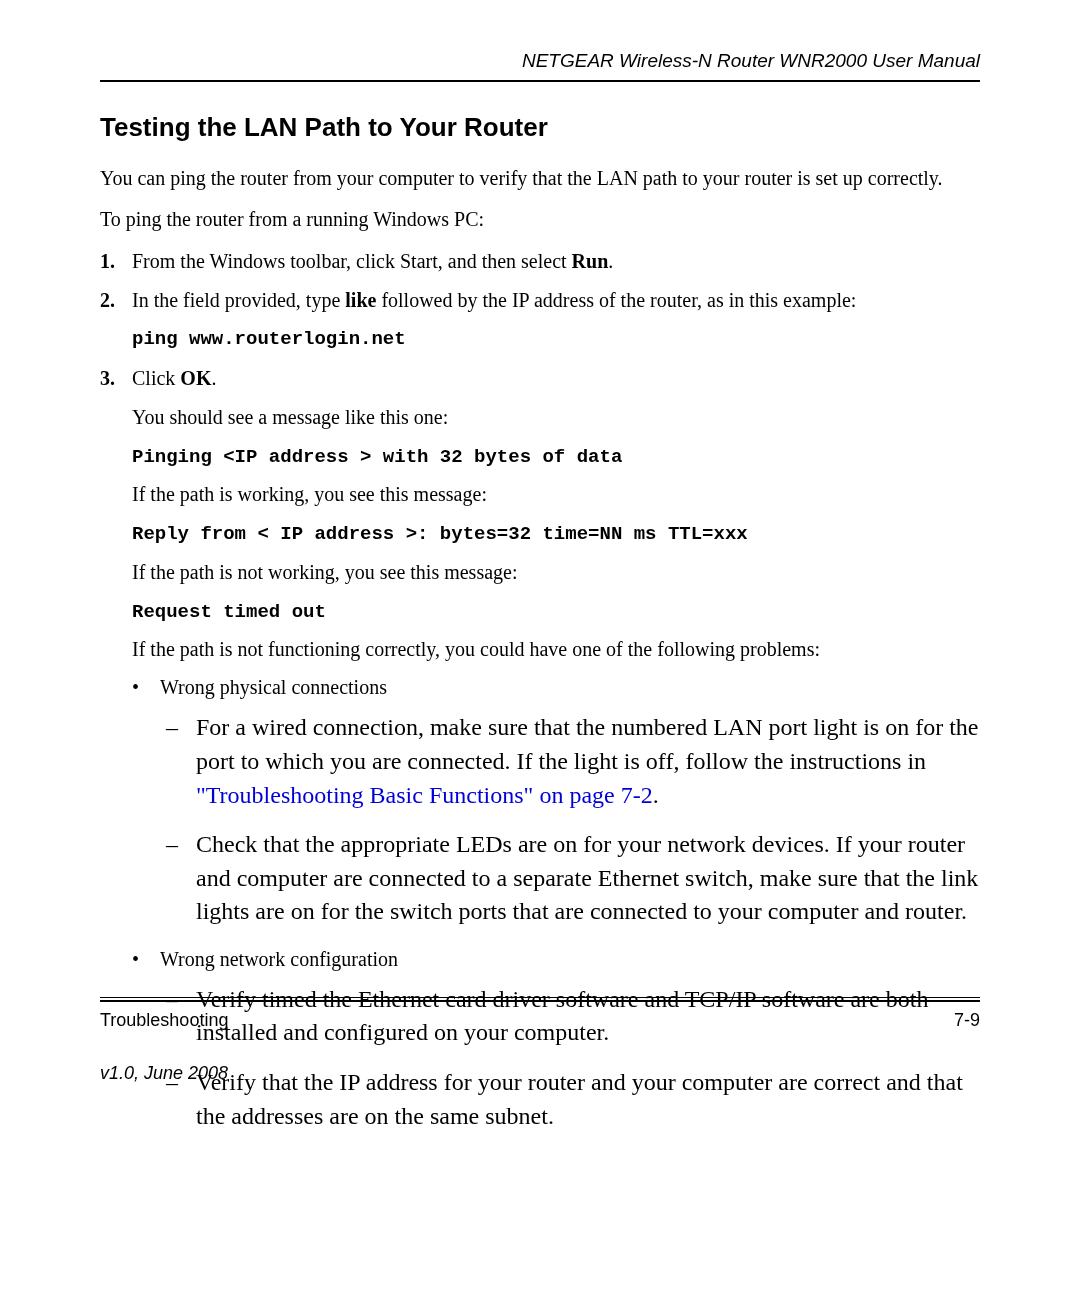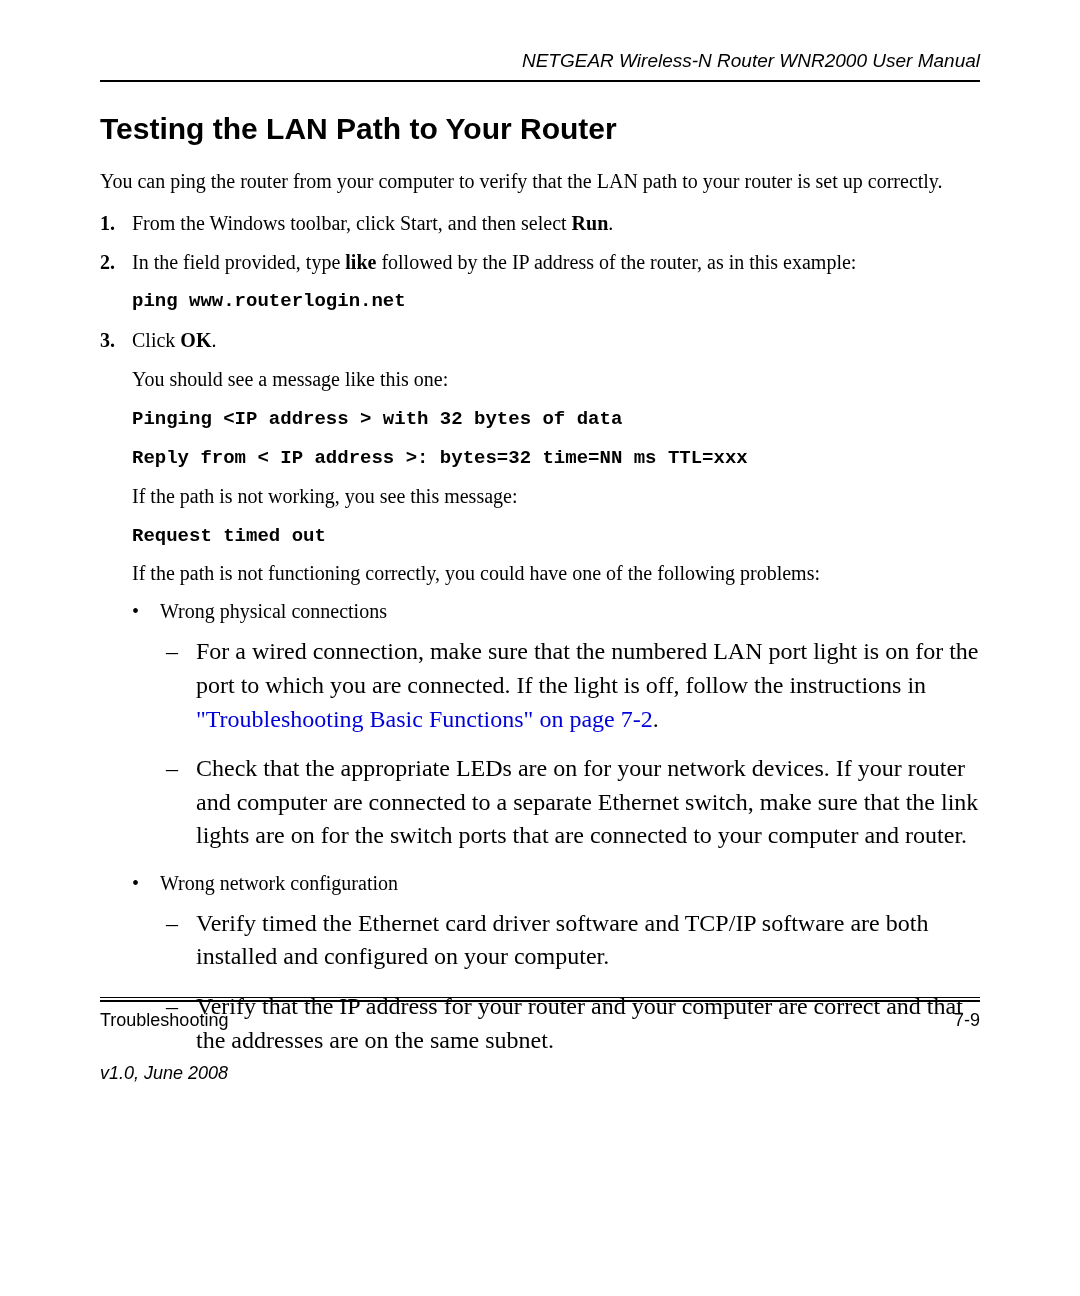--- a/index.html
+++ b/index.html
@@ -26,21 +26,21 @@
     margin-bottom: 8px;
   }
   .hr-thick {
     border: none;
     border-top: 2px solid #000;
     margin: 0 0 30px 0;
   }
   h2.section {
     font-family: Arial, Helvetica, sans-serif;
     font-weight: bold;
-    font-size: 30px;
+    font-size: 26px;
     margin: 0 0 22px 0;
   }
   p.body {
     font-size: 20px;
     line-height: 1.35;
     margin: 0 0 14px 0;
   }
   ol.steps {
     list-style: none;
     padding: 0;
@@ -146,36 +146,38 @@
 <body>
 
 <div class="page">
 
   <div class="header-title">NETGEAR Wireless-N Router WNR2000 User Manual</div>
   <hr class="hr-thick">
 
   <h2 class="section">Testing the LAN Path to Your Router</h2>
 
   <p class="body">You can ping the router from your computer to verify that the LAN path to your router is set up correctly.</p>
+  <p class="body">To ping the router from a running Windows PC:</p>
 
   <ol class="steps">
     <li>
       <span>From the Windows toolbar, click Start, and then select </span><span class="bold">Run</span><span>.</span>
     </li>
     <li>
       <span>In the field provided, type </span><span class="bold">like</span><span> followed by the IP address of the router, as in this example:</span>
       <div style="margin-top:8px;"><span class="mono">ping www.routerlogin.net</span></div>
     </li>
     <li>
       <span>Click </span><span class="bold">OK</span><span>.</span>
     </li>
   </ol>
 
   <div class="indent-block">You should see a message like this one:</div>
   <div class="indent-block"><span class="mono">Pinging &lt;IP address &gt; with 32 bytes of data</span></div>
+  <div class="indent-block">If the path is working, you see this message:</div>
   <div class="indent-block"><span class="mono">Reply from &lt; IP address &gt;: bytes=32 time=NN ms TTL=xxx</span></div>
   <div class="indent-block">If the path is not working, you see this message:</div>
   <div class="indent-block"><span class="mono">Request timed out</span></div>
   <div class="indent-block">If the path is not functioning correctly, you could have one of the following problems:</div>
 
   <ul class="bullets">
     <li>
       <span>Wrong physical connections</span>
       <ul class="dashes">
         <li>

